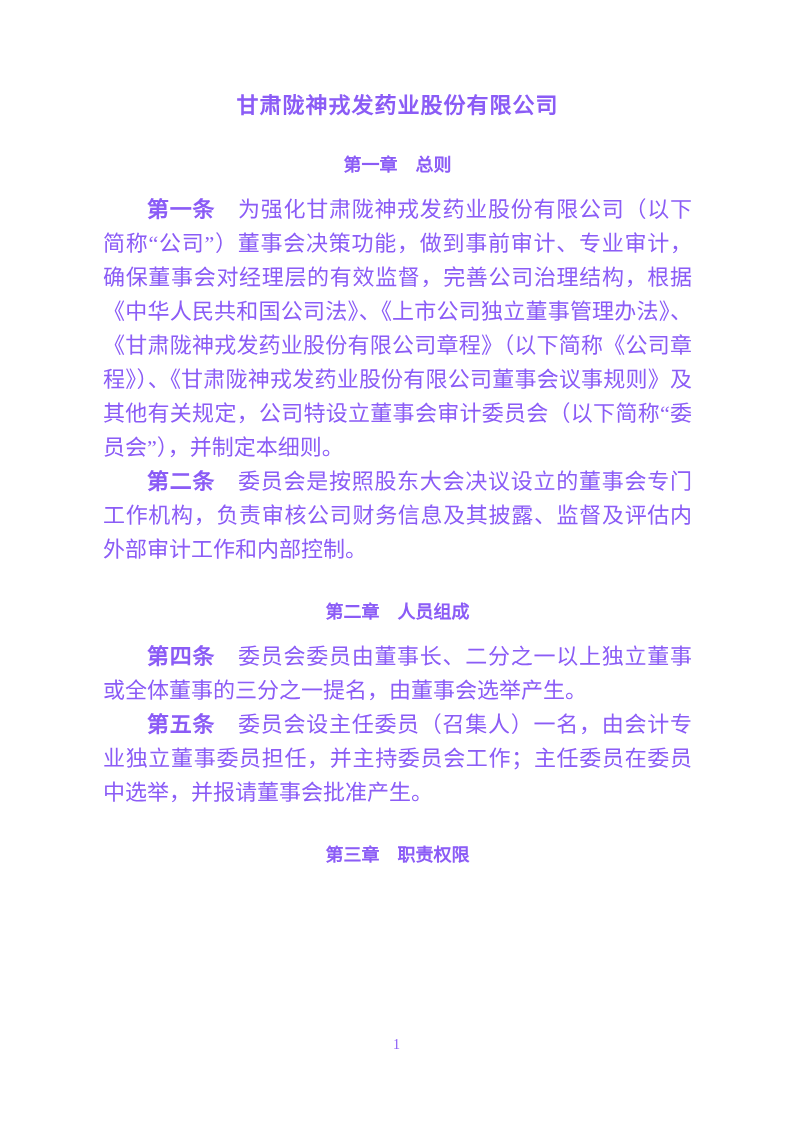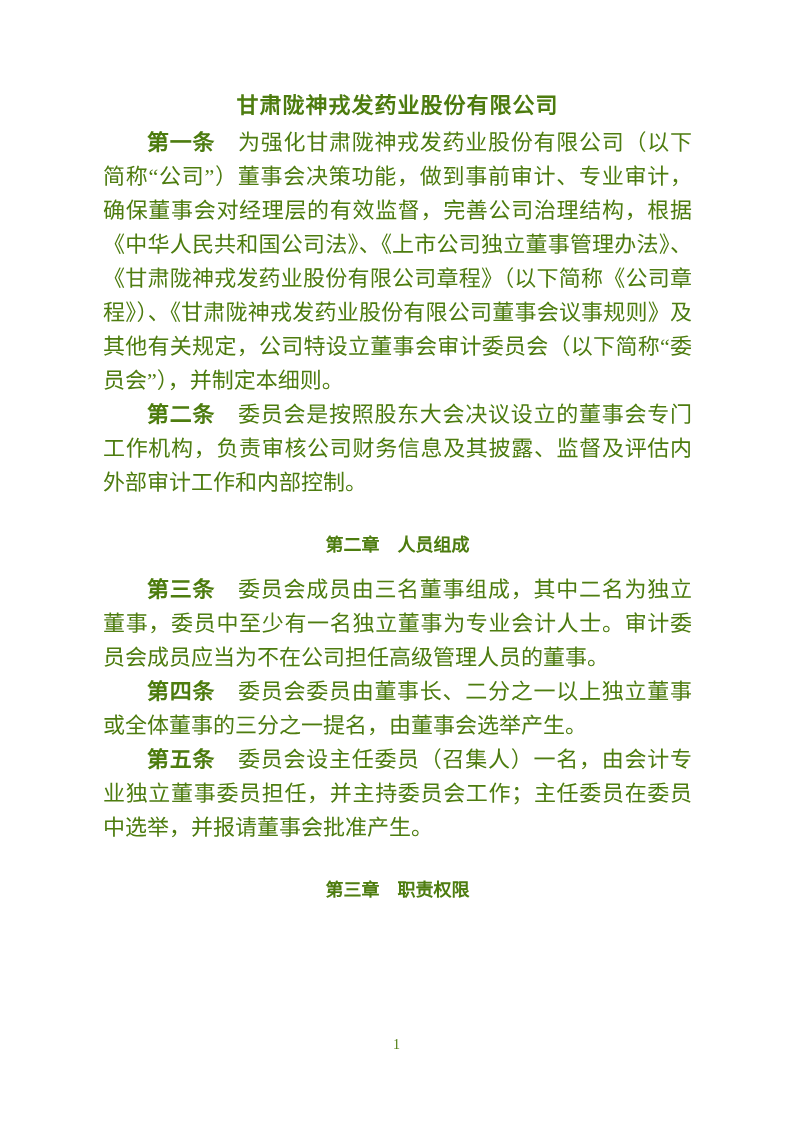--- a/index.html
+++ b/index.html
@@ -6,21 +6,21 @@
     margin: 0;
     padding: 0;
     background: #ffffff;
   }
   .page {
     position: relative;
     width: 793px;
     height: 1122px;
     margin: 0 auto;
     background: #ffffff;
-    color: #4d7c0f;
+    color: #8b5cf6;
     font-family: "Liberation Serif", "DejaVu Serif", serif;
     overflow: hidden;
     box-sizing: border-box;
     padding: 92px 101px 0 103px;
   }
   .doc-title {
     margin: 0;
     text-align: center;
     font-size: 22px;
     font-weight: bold;
@@ -60,23 +60,23 @@
     line-height: 1;
   }
 </style>
 </head>
 <body>
 
 <div class="page">
   <h1 class="doc-title">甘肃陇神戎发药业股份有限公司</h1>
 
   <div class="doc-body" id="doc-body">
+      <h2 class="chapter">第一章　总则</h2>
       <p class="article"><b>第一条</b>　为强化甘肃陇神戎发药业股份有限公司（以下简称“公司”）董事会决策功能，做到事前审计、专业审计，确保董事会对经理层的有效监督，完善公司治理结构，根据《中华人民共和国公司法》、《上市公司独立董事管理办法》、《甘肃陇神戎发药业股份有限公司章程》（以下简称《公司章程》）、《甘肃陇神戎发药业股份有限公司董事会议事规则》及其他有关规定，公司特设立董事会审计委员会（以下简称“委员会”），并制定本细则。</p>
       <p class="article"><b>第二条</b>　委员会是按照股东大会决议设立的董事会专门工作机构，负责审核公司财务信息及其披露、监督及评估内外部审计工作和内部控制。</p>
       <h2 class="chapter">第二章　人员组成</h2>
-      <p class="article"><b>第三条</b>　委员会成员由三名董事组成，其中二名为独立董事，委员中至少有一名独立董事为专业会计人士。审计委员会成员应当为不在公司担任高级管理人员的董事。</p>
       <p class="article"><b>第四条</b>　委员会委员由董事长、二分之一以上独立董事或全体董事的三分之一提名，由董事会选举产生。</p>
       <p class="article"><b>第五条</b>　委员会设主任委员（召集人）一名，由会计专业独立董事委员担任，并主持委员会工作；主任委员在委员中选举，并报请董事会批准产生。</p>
       <h2 class="chapter">第三章　职责权限</h2>
     </div>
 
   <div class="page-number">1</div>
 </div>
 
 </body></html>

